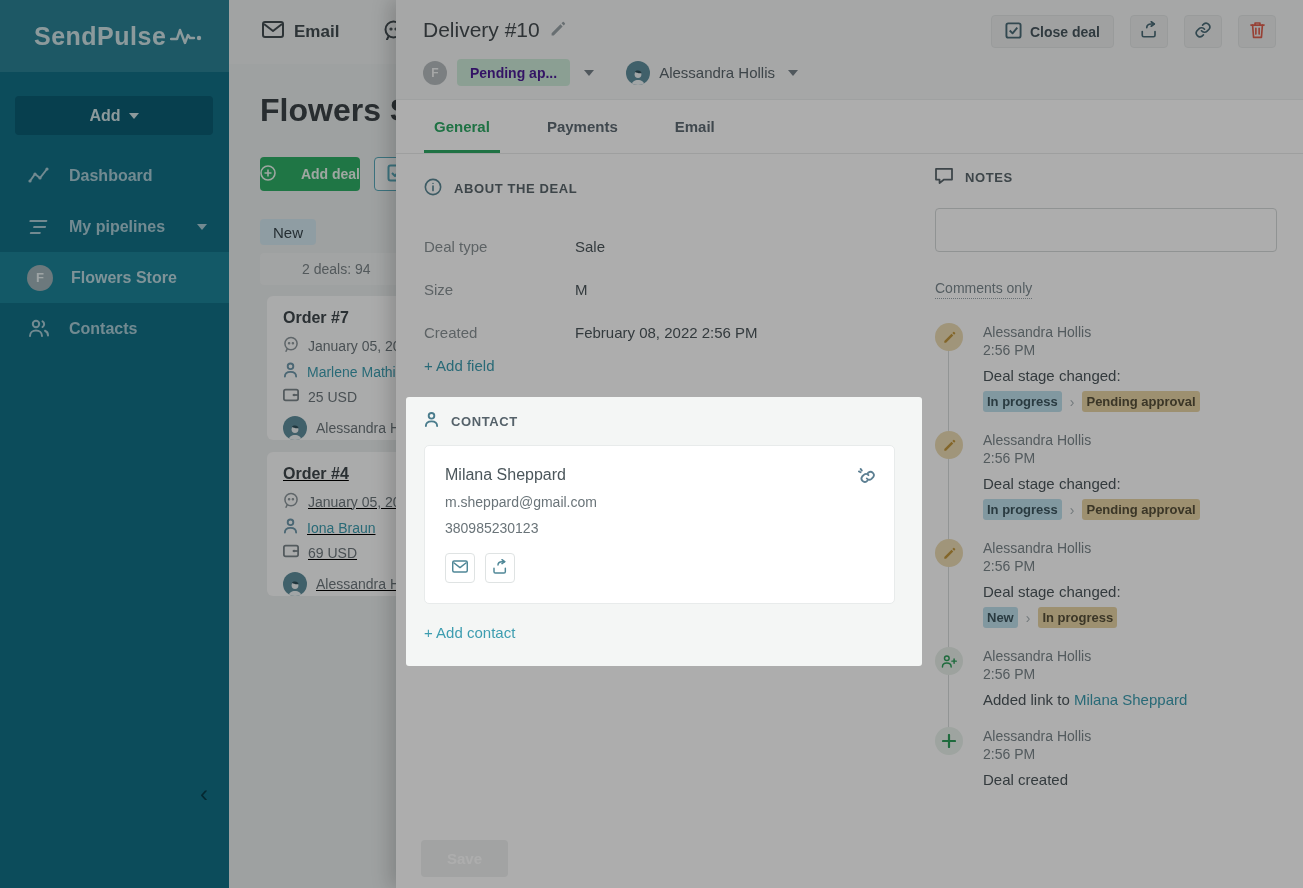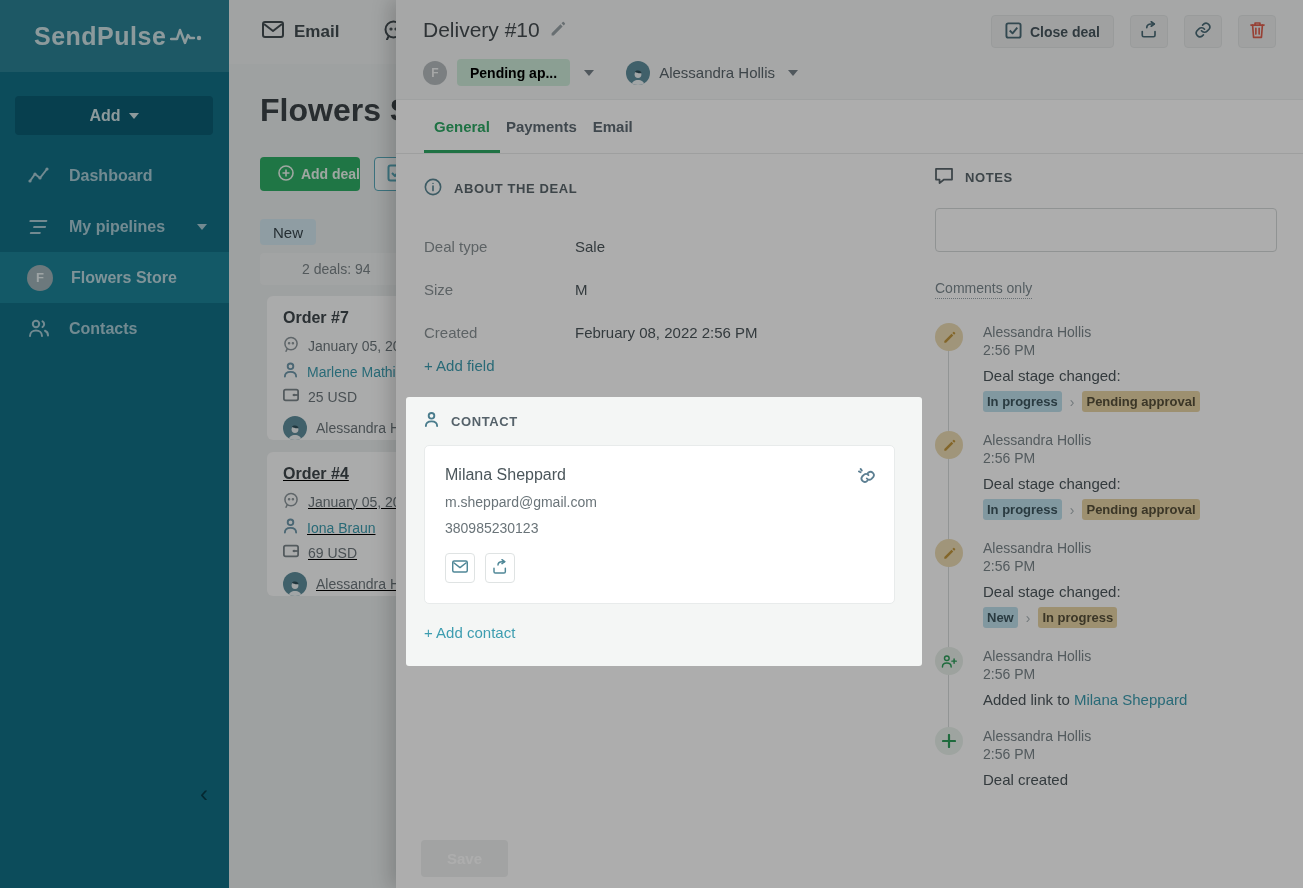--- a/index.html
+++ b/index.html
@@ -31,21 +31,21 @@
   .collapse::before { content:"‹"; }
 
   
   .topbar { position:absolute; left:229px; top:0; width:1074px; height:64px; background:#edf0f0; display:flex;
             align-items:center; gap:44px; padding-left:33px; color:#434d52; font-size:17px; font-weight:bold; }
   .topbar-item { display:flex; align-items:center; gap:10px; cursor:pointer; }
   .board { position:absolute; left:229px; top:64px; width:1074px; height:824px; background:#e9eded; }
   .board-title { position:absolute; left:31px; top:28px; font-size:32px; font-weight:bold; color:#3c4347; white-space:nowrap; }
   .add-deal-btn { position:absolute; left:31px; top:93px; width:100px; height:34px; background:var(--accent-green,#2fae66);
                   color:#eaf6ee; border:none; border-radius:4px; font-family:inherit; font-size:14px; font-weight:bold;
-                  display:flex; align-items:center; justify-content:flex-end; gap:7px; cursor:pointer; }
+                  display:flex; align-items:center; justify-content:space-between; gap:7px; cursor:pointer; }
   .select-deals-btn { position:absolute; left:145px; top:93px; width:44px; height:34px; background:#f4f7f7;
                       border:1px solid #58a9ba; border-radius:4px; display:flex; align-items:center; justify-content:center; cursor:pointer; }
   .stage-pill { position:absolute; left:31px; top:155px; height:26px; padding:0 13px; background:#d3e8f0; color:#38454c;
                 font-size:15px; border-radius:4px; display:flex; align-items:center; }
   .col-summary { position:absolute; left:31px; top:189px; width:250px; height:32px; background:#eff2f2; border-radius:4px;
                  color:#7b8488; font-size:14px; line-height:32px; padding-left:42px; white-space:nowrap; }
   .deal-card { position:absolute; left:38px; width:250px; background:#fbfcfc; border-radius:6px; padding:13px 16px; }
   .deal-card.c1 { top:232px; height:144px; }
   .deal-card.c2 { top:388px; height:144px;text-decoration:underline; }
   .deal-card h4 { font-size:16px; color:#3f474c; margin-bottom:9px; }
@@ -55,30 +55,30 @@
   .face { width:24px; height:24px; border-radius:50%; background:#5f8e9c; flex:none; display:flex; align-items:flex-end; justify-content:center; overflow:hidden; }
 
   
   .deal-panel { position:absolute; left:396px; top:0; width:907px; height:888px; background:#fff;
                 box-shadow:-6px 0 18px rgba(0,0,0,0.18); }
   .panel-head { height:100px; background:#f5f6f6; border-bottom:1px solid #ebeded; position:relative; padding:18px 0 0 27px; }
   .panel-title { font-size:21px; color:#454c50; display:flex; align-items:center; gap:10px; }
   .status-row { position:absolute; left:27px; top:59px; display:flex; align-items:center; gap:10px; }
   .f-pill { width:24px; height:24px; border-radius:50%; background:#b6bcbe; color:#f4f6f6; font-size:12px; font-weight:bold;
             display:flex; align-items:center; justify-content:center; }
-  .status-pill { height:27px; padding:0 13px; background:#cdebd9; color:#000000; border-radius:4px; font-size:14px;
+  .status-pill { height:27px; padding:0 13px; background:#cdebd9; color:#4c1d95; border-radius:4px; font-size:14px;
                  font-weight:bold; display:flex; align-items:center; cursor:pointer; }
   .status-caret, .owner-caret { color:#77828a; margin-left:4px; cursor:pointer; }
   .owner-group { display:flex; align-items:center; gap:9px; margin-left:22px; cursor:pointer; color:#5b666c; font-size:15px; }
   .head-actions { position:absolute; right:27px; top:15px; display:flex; gap:16px; }
   .hbtn { height:33px; background:#eceeee; border:1px solid #e2e5e5; border-radius:4px; display:flex; align-items:center;
           justify-content:center; gap:8px; cursor:pointer; color:#4a6a76; font-family:inherit; }
   .hbtn.close-deal { padding:0 13px; font-size:14px; font-weight:bold; color:#47565e; }
   .hbtn.square { width:38px; }
-  .tabs { height:54px; border-bottom:1px solid #e9ebeb; display:flex; gap:16px; padding-left:38px; align-items:flex-start; }
+  .tabs { height:54px; border-bottom:1px solid #e9ebeb; display:flex; gap:57px; padding-left:38px; align-items:flex-start; }
   .tab { font-size:15px; font-weight:bold; color:#5f6b74; height:100%; display:flex; align-items:center; cursor:pointer; position:relative; }
   .tab.active { color:#2ea865; }
   .tab.active::after { content:""; position:absolute; left:-10px; right:-10px; bottom:0; height:3px; background:#2ea865; }
 
   .left-col { position:absolute; left:28px; top:168px; width:471px; }
   .sect-head { display:flex; align-items:center; gap:12px; font-size:13px; font-weight:bold; letter-spacing:0.6px;
                color:#5a666c; }
   .about-row { position:relative; height:40px; display:flex; align-items:center; }
   .amount-group { position:absolute; right:-27px; top:-6px; display:flex; }
   .amount-input { width:80px; height:38px; border:1px solid #d8dcdc; border-right:none; border-radius:4px 0 0 4px;

